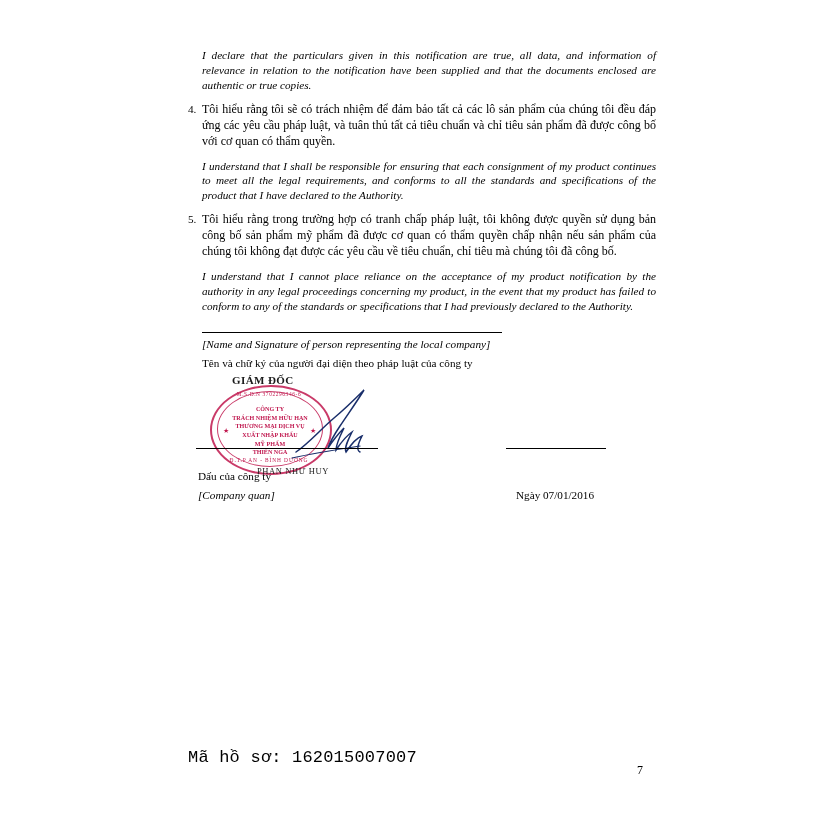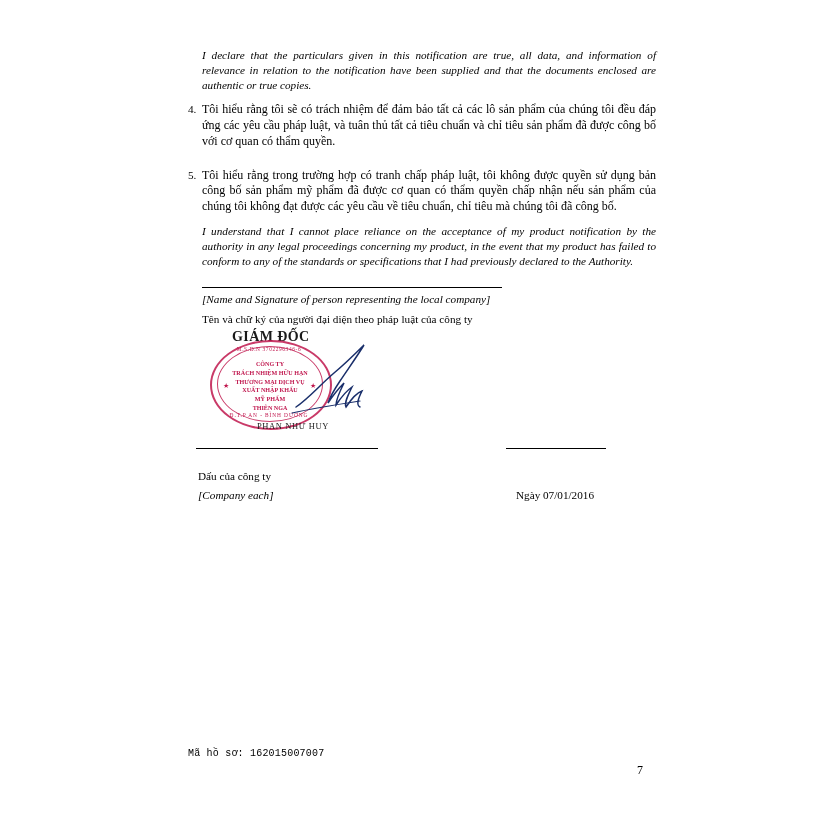--- a/index.html
+++ b/index.html
@@ -75,21 +75,21 @@
   .stamp-area {
     position: relative;
     height: 120px;
     margin-left: 14px;
     margin-top: 2px;
   }
   .giamdoc {
     position: absolute;
     left: 30px;
     top: 0px;
-    font-size: 14px;
+    font-size: 11px;
     font-weight: bold;
     letter-spacing: 0.4px;
     color: #1a1a1a;
   }
   .director-name {
     position: absolute;
     left: 55px;
     top: 92px;
     font-size: 8.5px;
     font-weight: normal;
@@ -207,21 +207,21 @@
     left: 328px;
     top: 41px;
     font-size: 11.2px;
   }
 
   .footer-code {
     position: absolute;
     left: 188px;
     top: 748px;
     font-family: "Liberation Mono", monospace;
-    font-size: 10px;
+    font-size: 17px;
     letter-spacing: 0.2px;
   }
   .footer-page {
     position: absolute;
     left: 637px;
     top: 763px;
     font-size: 12px;
   }
 </style>
 </head>
@@ -232,20 +232,21 @@
   <div class="content">
 
     <div class="para italic indent-block">I declare that the particulars given in this notification are true, all data, and information of relevance in relation to the notification have been supplied and that the documents enclosed are authentic or true copies.</div>
 
     <div class="numbered">
       <div class="num">4.</div>
       <div class="txt">Tôi hiểu rằng tôi sẽ có trách nhiệm để đảm bảo tất cả các lô sản phẩm của chúng tôi đều đáp ứng các yêu cầu pháp luật, và tuân thủ tất cả tiêu chuẩn và chỉ tiêu sản phẩm đã được công bố với cơ quan có thẩm quyền.</div>
     </div>
 
     <div class="spacer-sm"></div>
+    <div class="para italic indent-block">I understand that I shall be responsible for ensuring that each consignment of my product continues to meet all the legal requirements, and conforms to all the standards and specifications of the product that I have declared to the Authority.</div>
 
     <div class="numbered">
       <div class="num">5.</div>
       <div class="txt">Tôi hiểu rằng trong trường hợp có tranh chấp pháp luật, tôi không được quyền sử dụng bản công bố sản phẩm mỹ phẩm đã được cơ quan có thẩm quyền chấp nhận nếu sản phẩm của chúng tôi không đạt được các yêu cầu về tiêu chuẩn, chỉ tiêu mà chúng tôi đã công bố.</div>
     </div>
 
     <div class="spacer-sm"></div>
     <div class="para italic indent-block">I understand that I cannot place reliance on the acceptance of my product notification by the authority in any legal proceedings concerning my product, in the event that my product has failed to conform to any of the standards or specifications that I had previously declared to the Authority.</div>
 
     <div class="rule"></div>
@@ -280,20 +281,20 @@
 
       <div class="director-name">PHAN NHƯ HUY</div>
     </div>
 
   </div>
 
   <div class="bottom-row">
     <div class="line-left"></div>
     <div class="line-right"></div>
     <div class="stamp-cap">Dấu của công ty</div>
-    <div class="stamp-cap-it">[Company each]</div>
+    <div class="stamp-cap-it">[Company quan]</div>
     <div class="date-text">Ngày 07/01/2016</div>
   </div>
 
   <div class="footer-code">Mã hồ sơ: 162015007007</div>
   <div class="footer-page">7</div>
 
 </div>
 
 </body></html>

